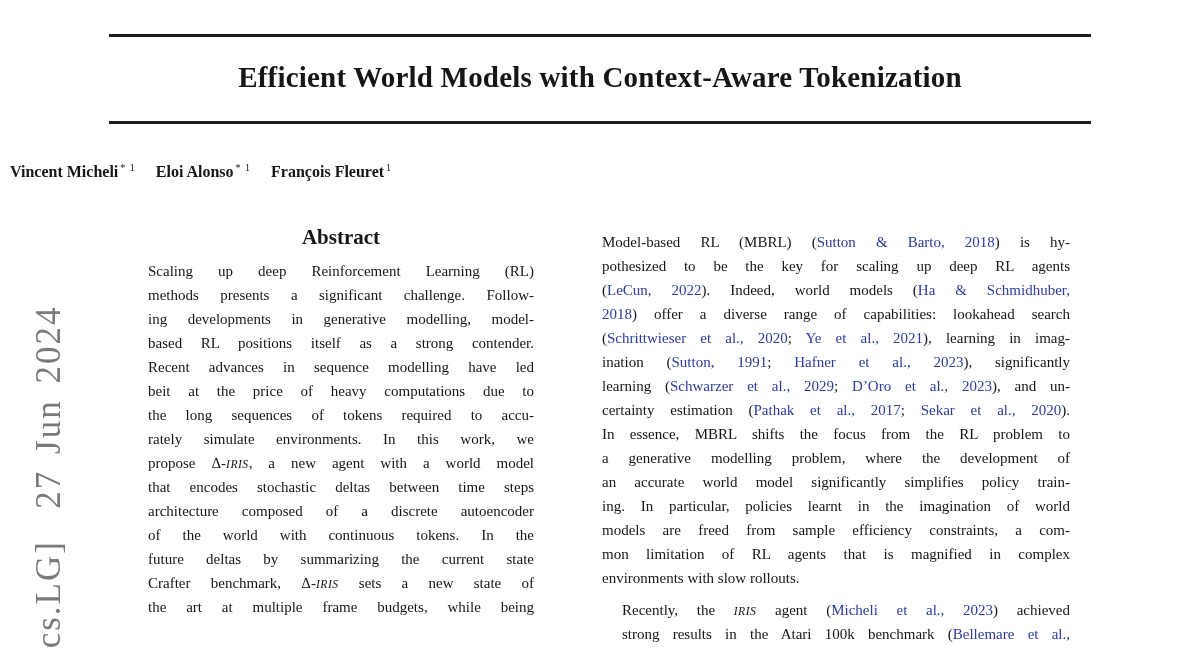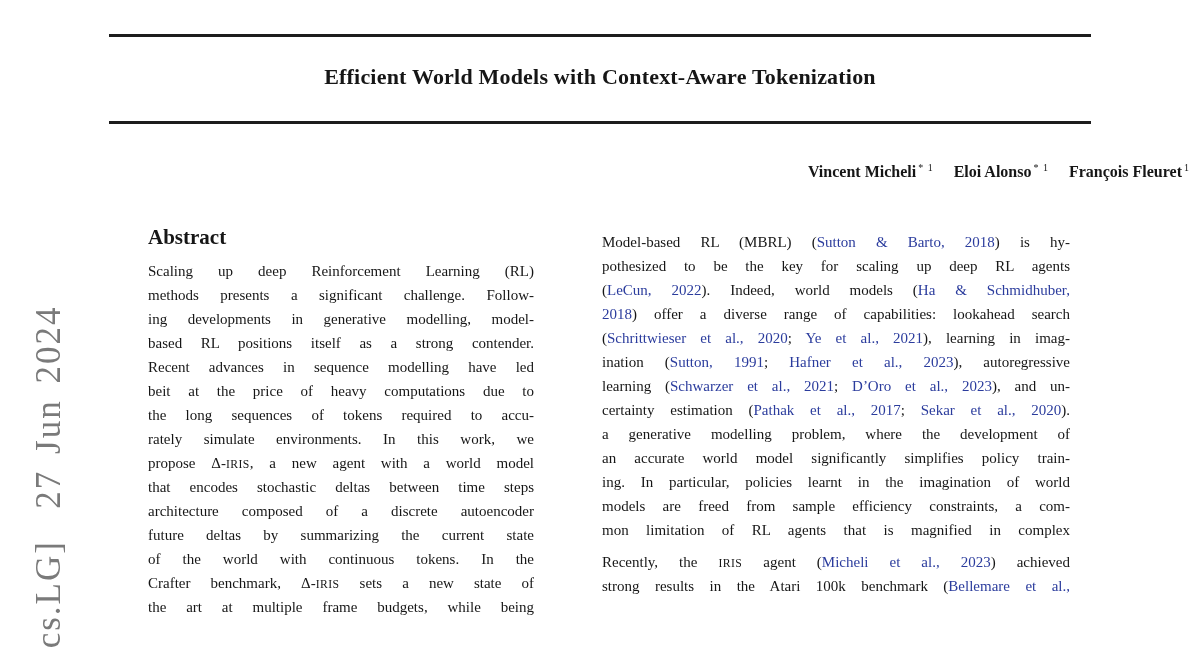--- a/index.html
+++ b/index.html
@@ -21,72 +21,72 @@
   }
   #rule-top { top: 34px; }
   #rule-mid { top: 121px; }
   .title {
     position: absolute;
     top: 60px;
     left: 0;
     width: 100%;
     text-align: center;
     font-weight: bold;
-    font-size: 22px;
+    font-size: 29px;
     line-height: 34px;
     letter-spacing: 0.2px;
   }
   .authors {
     position: absolute;
     top: 162px;
     left: 0;
     width: 100%;
-    text-align: right;
+    text-align: left;
     font-weight: bold;
     font-size: 16px;
     line-height: 20px;
   }
   .author { display: inline-block; margin: 0 10px; white-space: nowrap; }
   .auth-sup {
     font-size: 10px;
     position: relative;
     top: -6px;
     margin-left: 2px;
     letter-spacing: 1px;
     font-weight: normal;
   }
   .abs-head {
     position: absolute;
     left: 148px;
     width: 386px;
     top: 225px;
-    text-align: left;
+    text-align: center;
     font-weight: bold;
     font-size: 21px;
     line-height: 24px;
     font-family: Liberation Serif, serif;
   }
   .colblock {
     position: absolute;
     font-size: 15px;
   }
   #abstract-lines { left: 148px; width: 386px; top: 259px; }
   #body-col { left: 602px; width: 468px; top: 230px; }
   .tline {
     height: 24px;
     line-height: 24px;
     text-align: justify;
     text-align-last: justify;
     overflow: visible;
     white-space: normal;
   }
   .tline.noj { text-align-last: left; }
-  .para + .para { margin-top: 8px; }
+  .para + .para { margin-top: 8px; margin-left: 20px; }
   .cite { color: var(--cite, #2b3c9d); }
-  .sc { font-size: 0.78em; letter-spacing: 0.45px; }
+  .sc { font-size: 0.78em; letter-spacing: 0.45px; font-style: italic; }
   #stamp {
     position: absolute;
     left: 31px;
     top: 662px;
     transform: rotate(-90deg);
     transform-origin: 0 0;
     font-size: 35px;
     line-height: 36px;
     letter-spacing: 2px;
     word-spacing: 5px;
@@ -109,39 +109,41 @@
       <div class="tline"><span>methods presents a significant challenge. Follow-</span></div>
       <div class="tline"><span>ing developments in generative modelling, model-</span></div>
       <div class="tline"><span>based RL positions itself as a strong contender.</span></div>
       <div class="tline"><span>Recent advances in sequence modelling have led</span></div>
       <div class="tline"><span>beit at the price of heavy computations due to</span></div>
       <div class="tline"><span>the long sequences of tokens required to accu-</span></div>
       <div class="tline"><span>rately simulate environments. In this work, we</span></div>
       <div class="tline"><span>propose Δ-</span><span class="sc">IRIS</span><span>, a new agent with a world model</span></div>
       <div class="tline"><span>that encodes stochastic deltas between time steps</span></div>
       <div class="tline"><span>architecture composed of a discrete autoencoder</span></div>
+      <div class="tline"><span>of the world with continuous tokens.  In the</span></div>
       <div class="tline"><span>future deltas by summarizing the current state</span></div>
-      <div class="tline"><span>of the world with continuous tokens.  In the</span></div>
       <div class="tline"><span>Crafter benchmark, Δ-</span><span class="sc">IRIS</span><span> sets a new state of</span></div>
       <div class="tline"><span>the art at multiple frame budgets, while being</span></div>
     </div>
   <div class="colblock" id="body-col">
       <div class="para">
         <div class="tline"><span>Model-based RL (MBRL) (</span><span class="cite">Sutton &amp; Barto, 2018</span><span>) is hy-</span></div>
         <div class="tline"><span>pothesized to be the key for scaling up deep RL agents</span></div>
         <div class="tline"><span>(</span><span class="cite">LeCun, 2022</span><span>). Indeed, world models (</span><span class="cite">Ha &amp; Schmidhuber,</span></div>
         <div class="tline"><span class="cite">2018</span><span>) offer a diverse range of capabilities: lookahead search</span></div>
         <div class="tline"><span>(</span><span class="cite">Schrittwieser et al., 2020</span><span>; </span><span class="cite">Ye et al., 2021</span><span>), learning in imag-</span></div>
-        <div class="tline"><span>ination (</span><span class="cite">Sutton, 1991</span><span>; </span><span class="cite">Hafner et al., 2023</span><span>), autoregressive</span></div>
-        <div class="tline"><span>learning (</span><span class="cite">Schwarzer et al., 2021</span><span>; </span><span class="cite">D’Oro et al., 2023</span><span>), and un-</span></div>
+        <div class="tline"><span>ination (</span><span class="cite">Sutton, 1991</span><span>; </span><span class="cite">Hafner et al., 2023</span><span>), significantly</span></div>
+        <div class="tline"><span>learning (</span><span class="cite">Schwarzer et al., 2029</span><span>; </span><span class="cite">D’Oro et al., 2023</span><span>), and un-</span></div>
         <div class="tline"><span>certainty estimation (</span><span class="cite">Pathak et al., 2017</span><span>; </span><span class="cite">Sekar et al., 2020</span><span>).</span></div>
+        <div class="tline"><span>In essence, MBRL shifts the focus from the RL problem to</span></div>
         <div class="tline"><span>a generative modelling problem, where the development of</span></div>
         <div class="tline"><span>an accurate world model significantly simplifies policy train-</span></div>
         <div class="tline"><span>ing. In particular, policies learnt in the imagination of world</span></div>
         <div class="tline"><span>models are freed from sample efficiency constraints, a com-</span></div>
         <div class="tline"><span>mon limitation of RL agents that is magnified in complex</span></div>
+        <div class="tline noj"><span>environments with slow rollouts.</span></div>
       </div>
       <div class="para">
         <div class="tline"><span>Recently, the </span><span class="sc">IRIS</span><span> agent (</span><span class="cite">Micheli et al., 2023</span><span>) achieved</span></div>
         <div class="tline"><span>strong results in the Atari 100k benchmark (</span><span class="cite">Bellemare et al.,</span></div>
       </div>
     </div>
 </div>
 
 </body></html>

